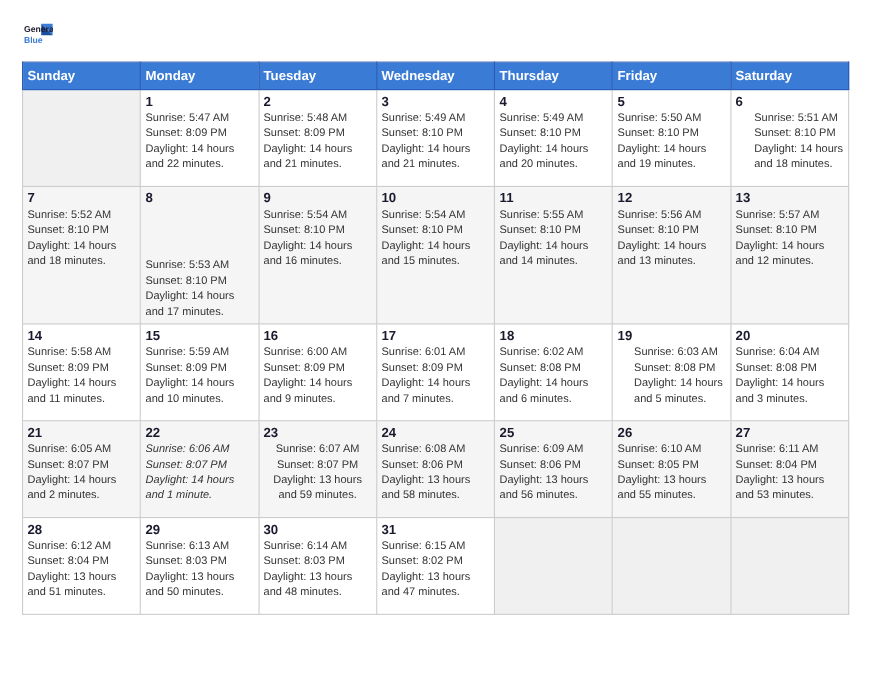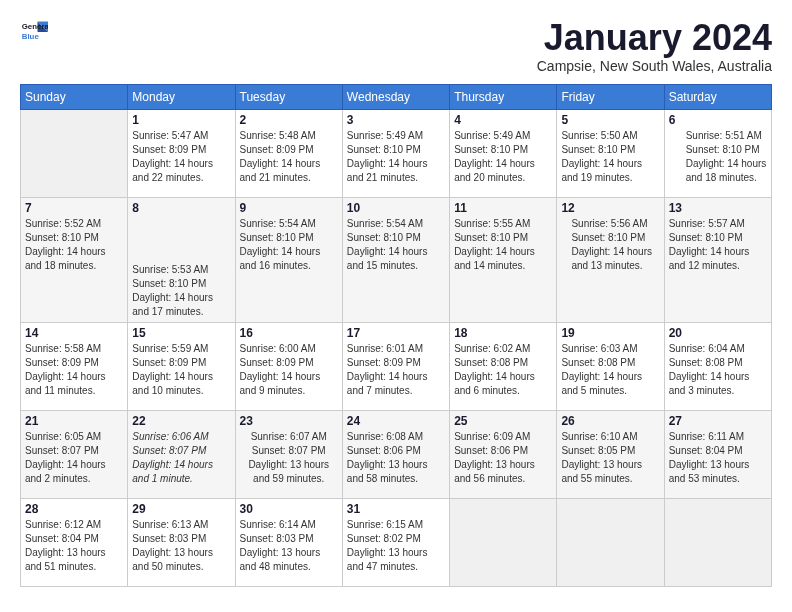--- a/index.html
+++ b/index.html
@@ -46,21 +46,21 @@
       width: 100%;
       border-collapse: collapse;
       font-size: 11px;
     }
     .calendar thead tr th {
       background: #3a7bd5;
       color: #fff;
       padding: 5px 4px;
       text-align: left;
       font-size: 12px;
-      font-weight: normal;
+      font-weight: bold;
       border: 1px solid #2a5bb5;
     }
     .calendar tbody tr td {
       vertical-align: top;
       border: 1px solid #ccc;
       padding: 3px 4px;
       min-height: 80px;
       height: 88px;
       width: 14.28%;
     }
@@ -96,24 +96,20 @@
   <div class="header">
     <div class="logo">
       <svg class="logo-icon" viewBox="0 0 32 32">
         <rect x="0" y="0" width="32" height="32" fill="white"></rect>
         <polygon points="20,4 32,4 32,16" fill="#3a7bd5"></polygon>
         <polygon points="20,4 32,16 20,16" fill="#1a4fa0"></polygon>
         <text x="2" y="13" font-size="9" font-weight="bold" fill="#1a1a2e" font-family="Arial">General</text>
         <text x="2" y="24" font-size="9" font-weight="bold" fill="#3a7bd5" font-family="Arial">Blue</text>
       </svg>
     </div>
-    <div class="title-block">
-      <div class="month-title">January 2024</div>
-      <div class="location">Campsie, New South Wales, Australia</div>
-    </div>
   </div>
 
   <table class="calendar">
     <thead>
       <tr>
       <th>Sunday</th>
           <th>Monday</th>
           <th>Tuesday</th>
           <th>Wednesday</th>
           <th>Thursday</th>
@@ -198,21 +194,21 @@
           </td>
           <td>
             <span class="day-num">11</span>
             <div class="day-info" style="white-space: pre-line;">Sunrise: 5:55 AM
 Sunset: 8:10 PM
 Daylight: 14 hours
 and 14 minutes.</div>
           </td>
           <td>
             <span class="day-num">12</span>
-            <div class="day-info" style="white-space: pre-line; margin-left: 10px;">Sunrise: 5:56 AM
+            <div class="day-info" style="white-space: pre-line;">Sunrise: 5:56 AM
 Sunset: 8:10 PM
 Daylight: 14 hours
 and 13 minutes.</div>
           </td>
           <td>
             <span class="day-num">13</span>
             <div class="day-info" style="white-space: pre-line;">Sunrise: 5:57 AM
 Sunset: 8:10 PM
 Daylight: 14 hours
 and 12 minutes.</div>
@@ -249,21 +245,21 @@
           </td>
           <td>
             <span class="day-num">18</span>
             <div class="day-info" style="white-space: pre-line;">Sunrise: 6:02 AM
 Sunset: 8:08 PM
 Daylight: 14 hours
 and 6 minutes.</div>
           </td>
           <td>
             <span class="day-num">19</span>
-            <div class="day-info" style="white-space: pre-line;">Sunrise: 6:03 AM
+            <div class="day-info" style="white-space: pre-line; margin-left: 15px;">Sunrise: 6:03 AM
 Sunset: 8:08 PM
 Daylight: 14 hours
 and 5 minutes.</div>
           </td>
           <td>
             <span class="day-num">20</span>
             <div class="day-info" style="white-space: pre-line;">Sunrise: 6:04 AM
 Sunset: 8:08 PM
 Daylight: 14 hours
 and 3 minutes.</div>

